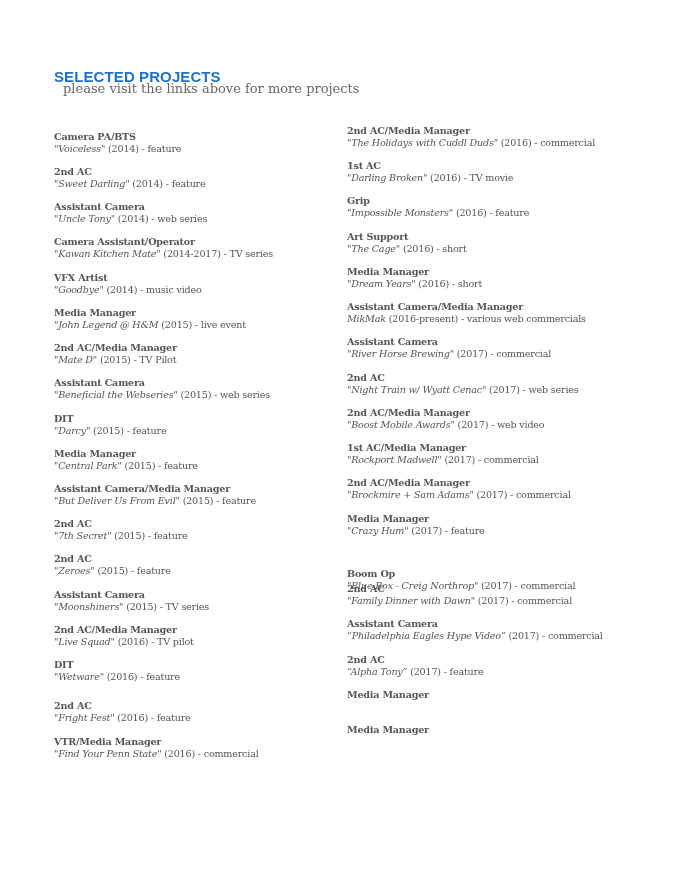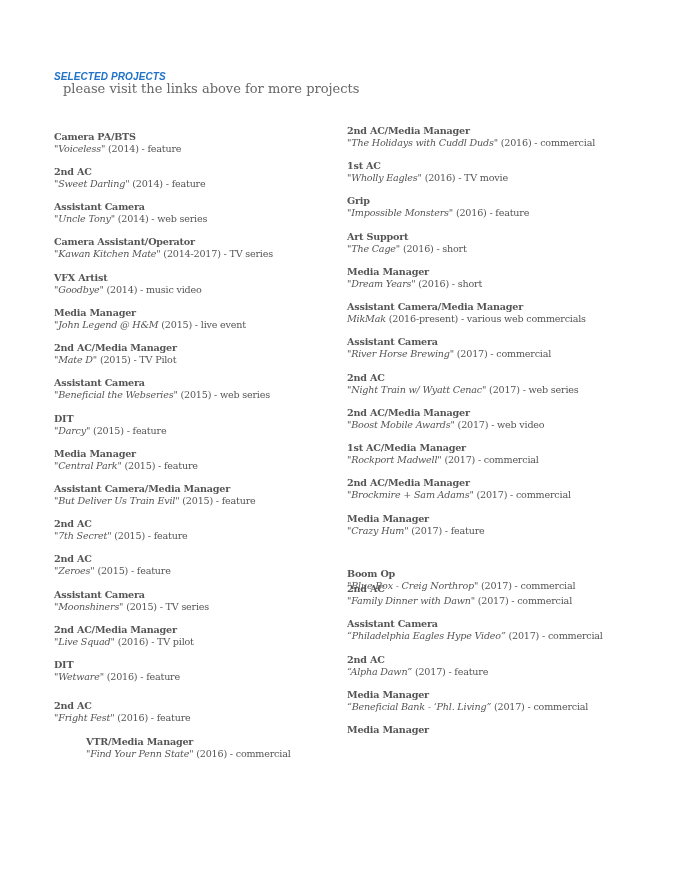--- a/index.html
+++ b/index.html
@@ -1,18 +1,18 @@
 <!DOCTYPE html>
 <html><head>
 <meta charset="utf-8">
 <style>
   html, body { margin:0; padding:0; background:#ffffff; }
   body { width:685px; height:886px; position:relative; overflow:hidden; font-family:"DejaVu Serif", serif; color:#555555; }
   .header { position:absolute; left:54px; top:71px; }
-  .header-title { font-family:"Liberation Sans", sans-serif; font-weight:bold; font-size:10px; color:#1f72c8; letter-spacing:0.1px; line-height:12px;font-style:italic; }
+  .header-title { font-family:"Liberation Sans", sans-serif; font-weight:bold; font-size:15px; color:#1f72c8; letter-spacing:0.1px; line-height:12px; }
   .header-sub { font-family:"DejaVu Serif", serif; font-size:13px; color:#666666; margin-left:9px; line-height:12px; }
   .col { position:absolute; top:0; }
   .entry { position:absolute; white-space:nowrap; }
   .role { font-family:"DejaVu Serif", serif; font-weight:bold; font-size:9.6px; color:#555555; line-height:12px; letter-spacing:-0.2px; }
   .desc { font-family:"DejaVu Serif", serif; font-size:9.6px; color:#555555; line-height:12px; letter-spacing:-0.2px; }
   .desc i { font-style:italic; }
 </style>
 </head>
 <body>
 
@@ -57,21 +57,21 @@
     <div class="entry" style="top: 413px;">
       <div class="role">DIT</div>
       <div class="desc"><span>"</span><i>Darcy</i><span>"</span><span> (2015) - feature</span></div>
     </div>
     <div class="entry" style="top: 448px;">
       <div class="role">Media Manager</div>
       <div class="desc"><span>"</span><i>Central Park</i><span>"</span><span> (2015) - feature</span></div>
     </div>
     <div class="entry" style="top: 483px;">
       <div class="role">Assistant Camera/Media Manager</div>
-      <div class="desc"><span>"</span><i>But Deliver Us Train Evil</i><span>"</span><span> (2015) - feature</span></div>
+      <div class="desc"><span>"</span><i>But Deliver Us From Evil</i><span>"</span><span> (2015) - feature</span></div>
     </div>
     <div class="entry" style="top: 518px;">
       <div class="role">2nd AC</div>
       <div class="desc"><span>"</span><i>7th Secret</i><span>"</span><span> (2015) - feature</span></div>
     </div>
     <div class="entry" style="top: 553px;">
       <div class="role">2nd AC</div>
       <div class="desc"><span>"</span><i>Zeroes</i><span>"</span><span> (2015) - feature</span></div>
     </div>
     <div class="entry" style="top: 589px;">
@@ -83,33 +83,33 @@
       <div class="desc"><span>"</span><i>Live Squad</i><span>"</span><span> (2016) - TV pilot</span></div>
     </div>
     <div class="entry" style="top: 659px;">
       <div class="role">DIT</div>
       <div class="desc"><span>"</span><i>Wetware</i><span>"</span><span> (2016) - feature</span></div>
     </div>
     <div class="entry" style="top: 700px;">
       <div class="role">2nd AC</div>
       <div class="desc"><span>"</span><i>Fright Fest</i><span>"</span><span> (2016) - feature</span></div>
     </div>
-    <div class="entry" style="top: 736px; margin-left: 32px;">
+    <div class="entry" style="top: 736px;">
       <div class="role">VTR/Media Manager</div>
       <div class="desc"><span>"</span><i>Find Your Penn State</i><span>"</span><span> (2016) - commercial</span></div>
     </div>
   </div>
 <div class="col" id="right-col" style="left:347px;">
     <div class="entry" style="top: 125px;">
       <div class="role">2nd AC/Media Manager</div>
       <div class="desc"><span>"</span><i>The Holidays with Cuddl Duds</i><span>"</span><span> (2016) - commercial</span></div>
     </div>
     <div class="entry" style="top: 160px;">
       <div class="role">1st AC</div>
-      <div class="desc"><span>"</span><i>Wholly Eagles</i><span>"</span><span> (2016) - TV movie</span></div>
+      <div class="desc"><span>"</span><i>Darling Broken</i><span>"</span><span> (2016) - TV movie</span></div>
     </div>
     <div class="entry" style="top: 195px;">
       <div class="role">Grip</div>
       <div class="desc"><span>"</span><i>Impossible Monsters</i><span>"</span><span> (2016) - feature</span></div>
     </div>
     <div class="entry" style="top: 231px;">
       <div class="role">Art Support</div>
       <div class="desc"><span>"</span><i>The Cage</i><span>"</span><span> (2016) - short</span></div>
     </div>
     <div class="entry" style="top: 266px;">
@@ -151,22 +151,21 @@
     <div class="entry" style="top: 583px;">
       <div class="role">2nd AC</div>
       <div class="desc"><span>"</span><i>Family Dinner with Dawn</i><span>"</span><span> (2017) - commercial</span></div>
     </div>
     <div class="entry" style="top: 618px;">
       <div class="role">Assistant Camera</div>
       <div class="desc"><span></span><i>“Philadelphia Eagles Hype Video”</i><span></span><span> (2017) - commercial</span></div>
     </div>
     <div class="entry" style="top: 654px;">
       <div class="role">2nd AC</div>
-      <div class="desc"><span></span><i>“Alpha Dawn”</i><span></span><span> (2017) - feature</span></div>
+      <div class="desc"><span></span><i>“Alpha Tony”</i><span></span><span> (2017) - feature</span></div>
     </div>
     <div class="entry" style="top: 689px;">
       <div class="role">Media Manager</div>
-      <div class="desc"><span></span><i>“Beneficial Bank - ‘Phl. Living”</i><span></span><span> (2017) - commercial</span></div>
     </div>
     <div class="entry" style="top: 724px;">
       <div class="role">Media Manager</div>
     </div>
   </div>
 
 </body></html>

